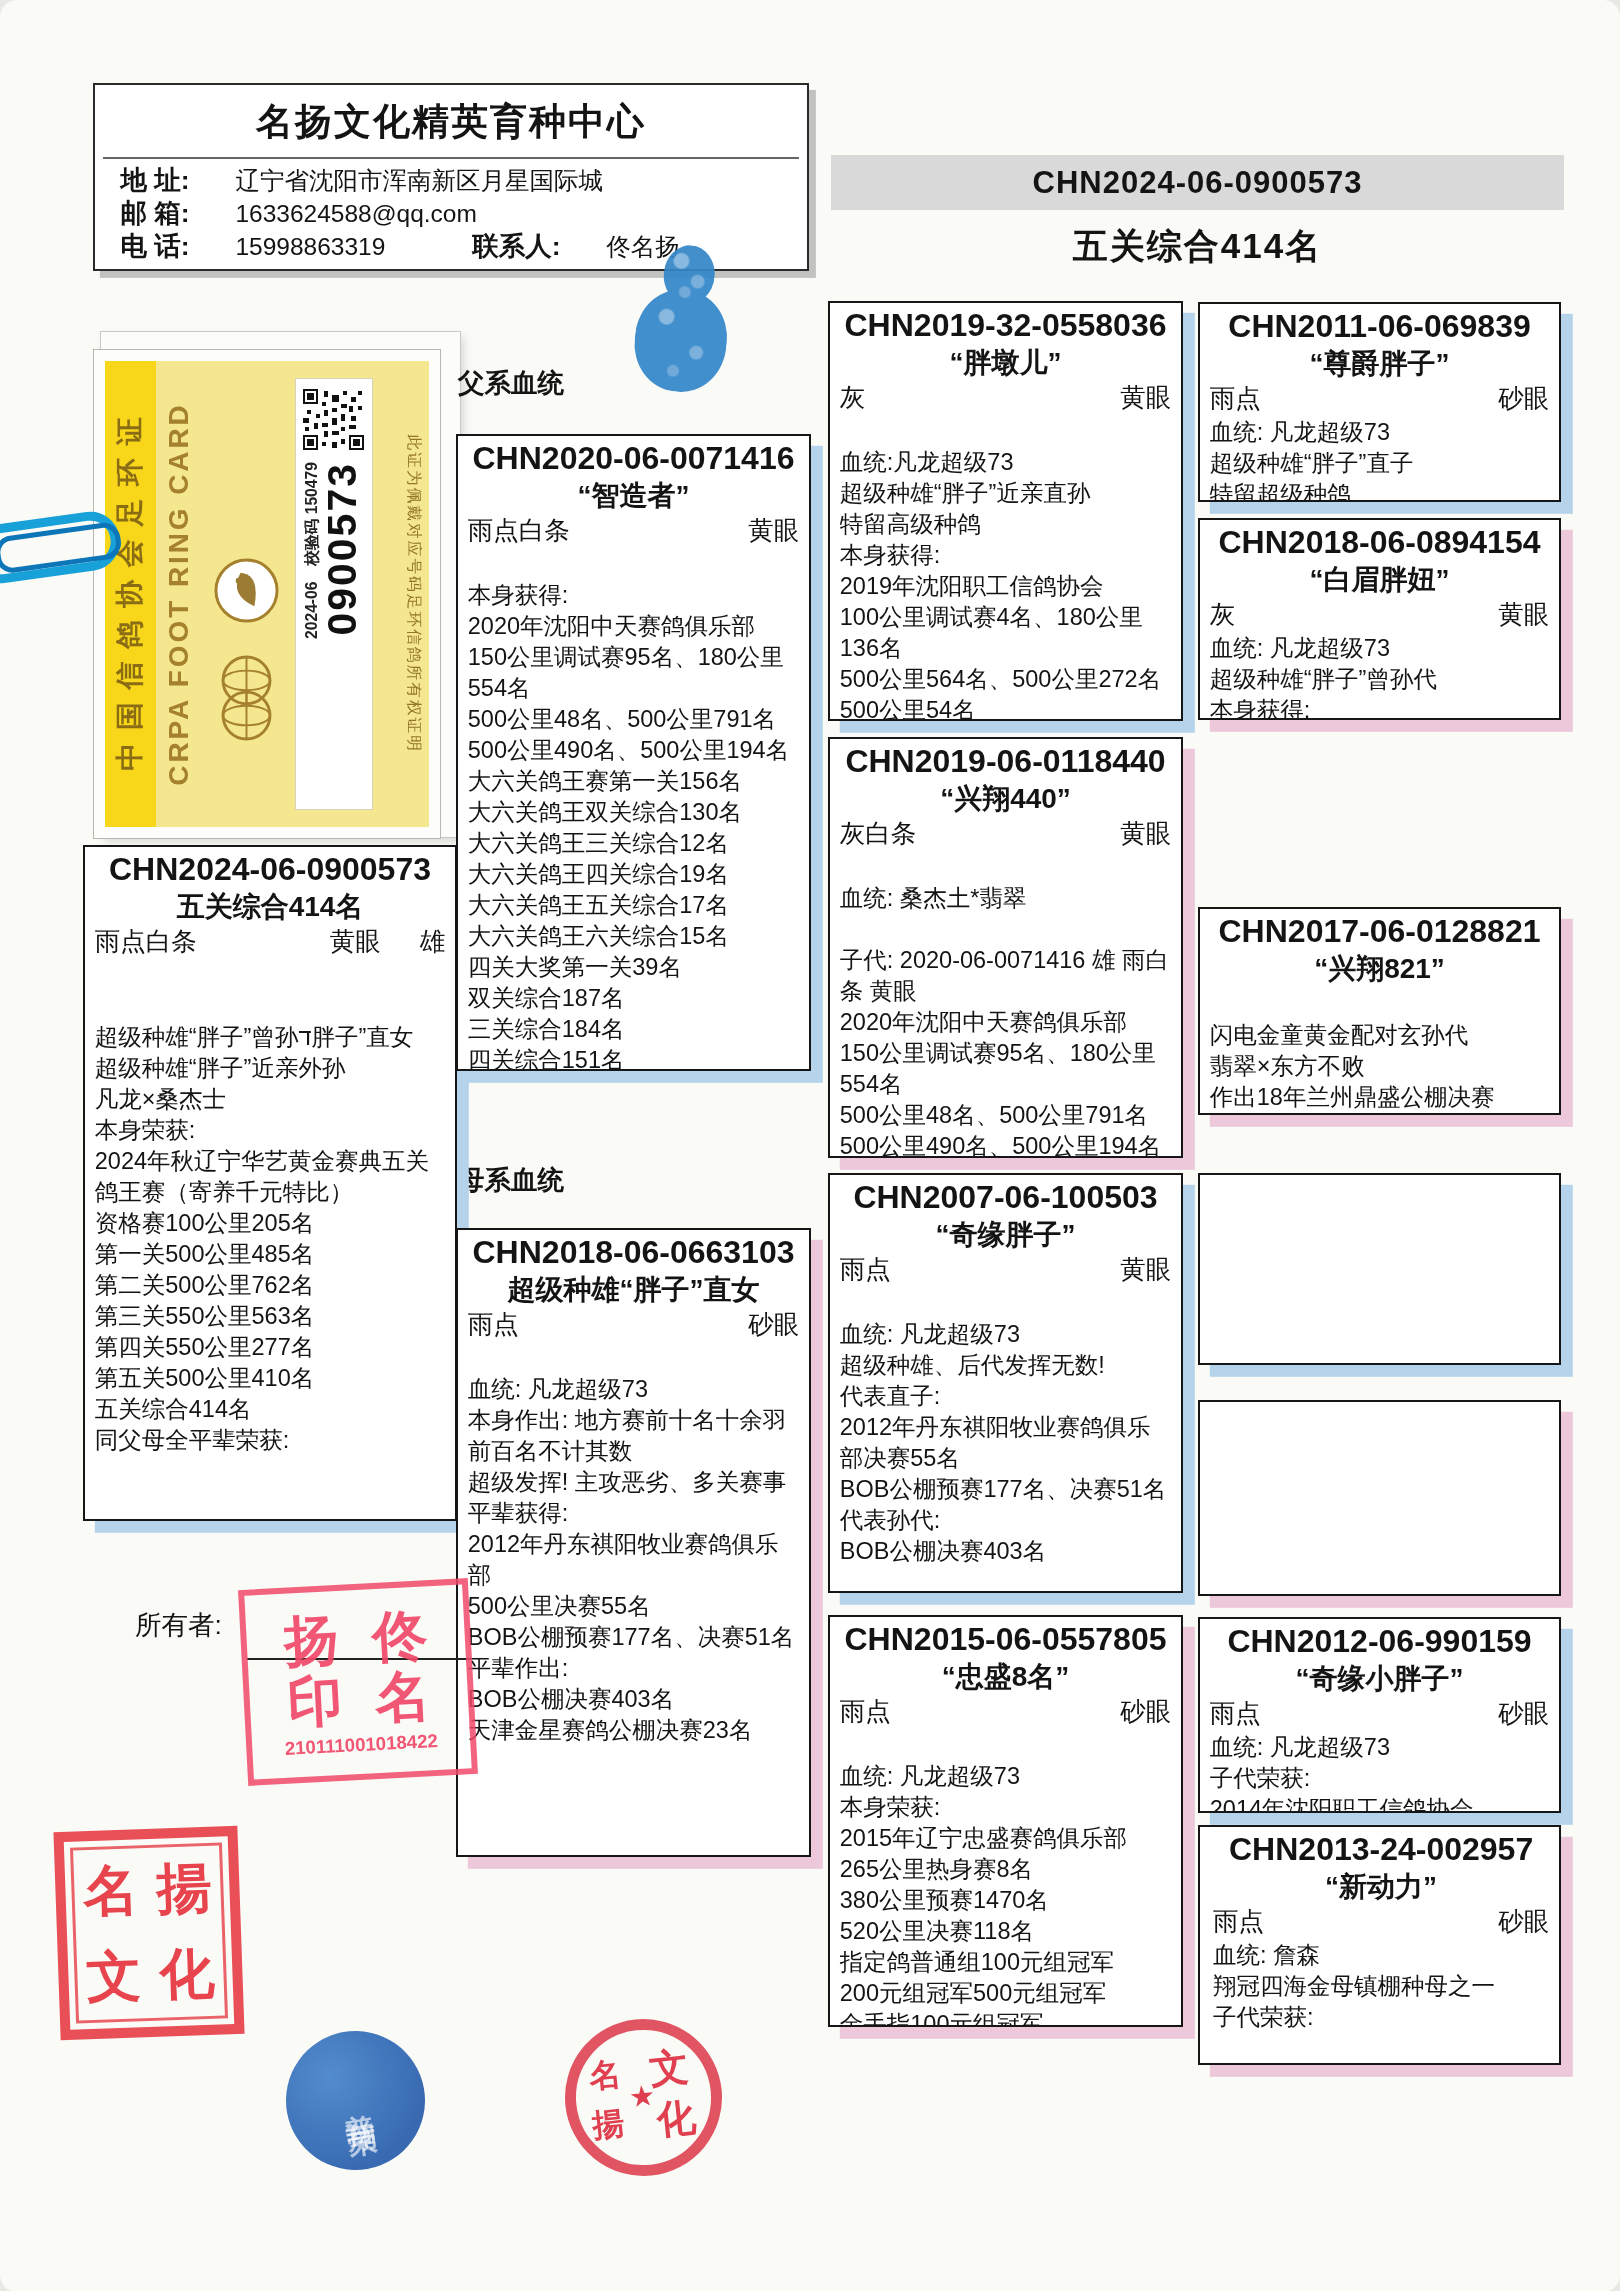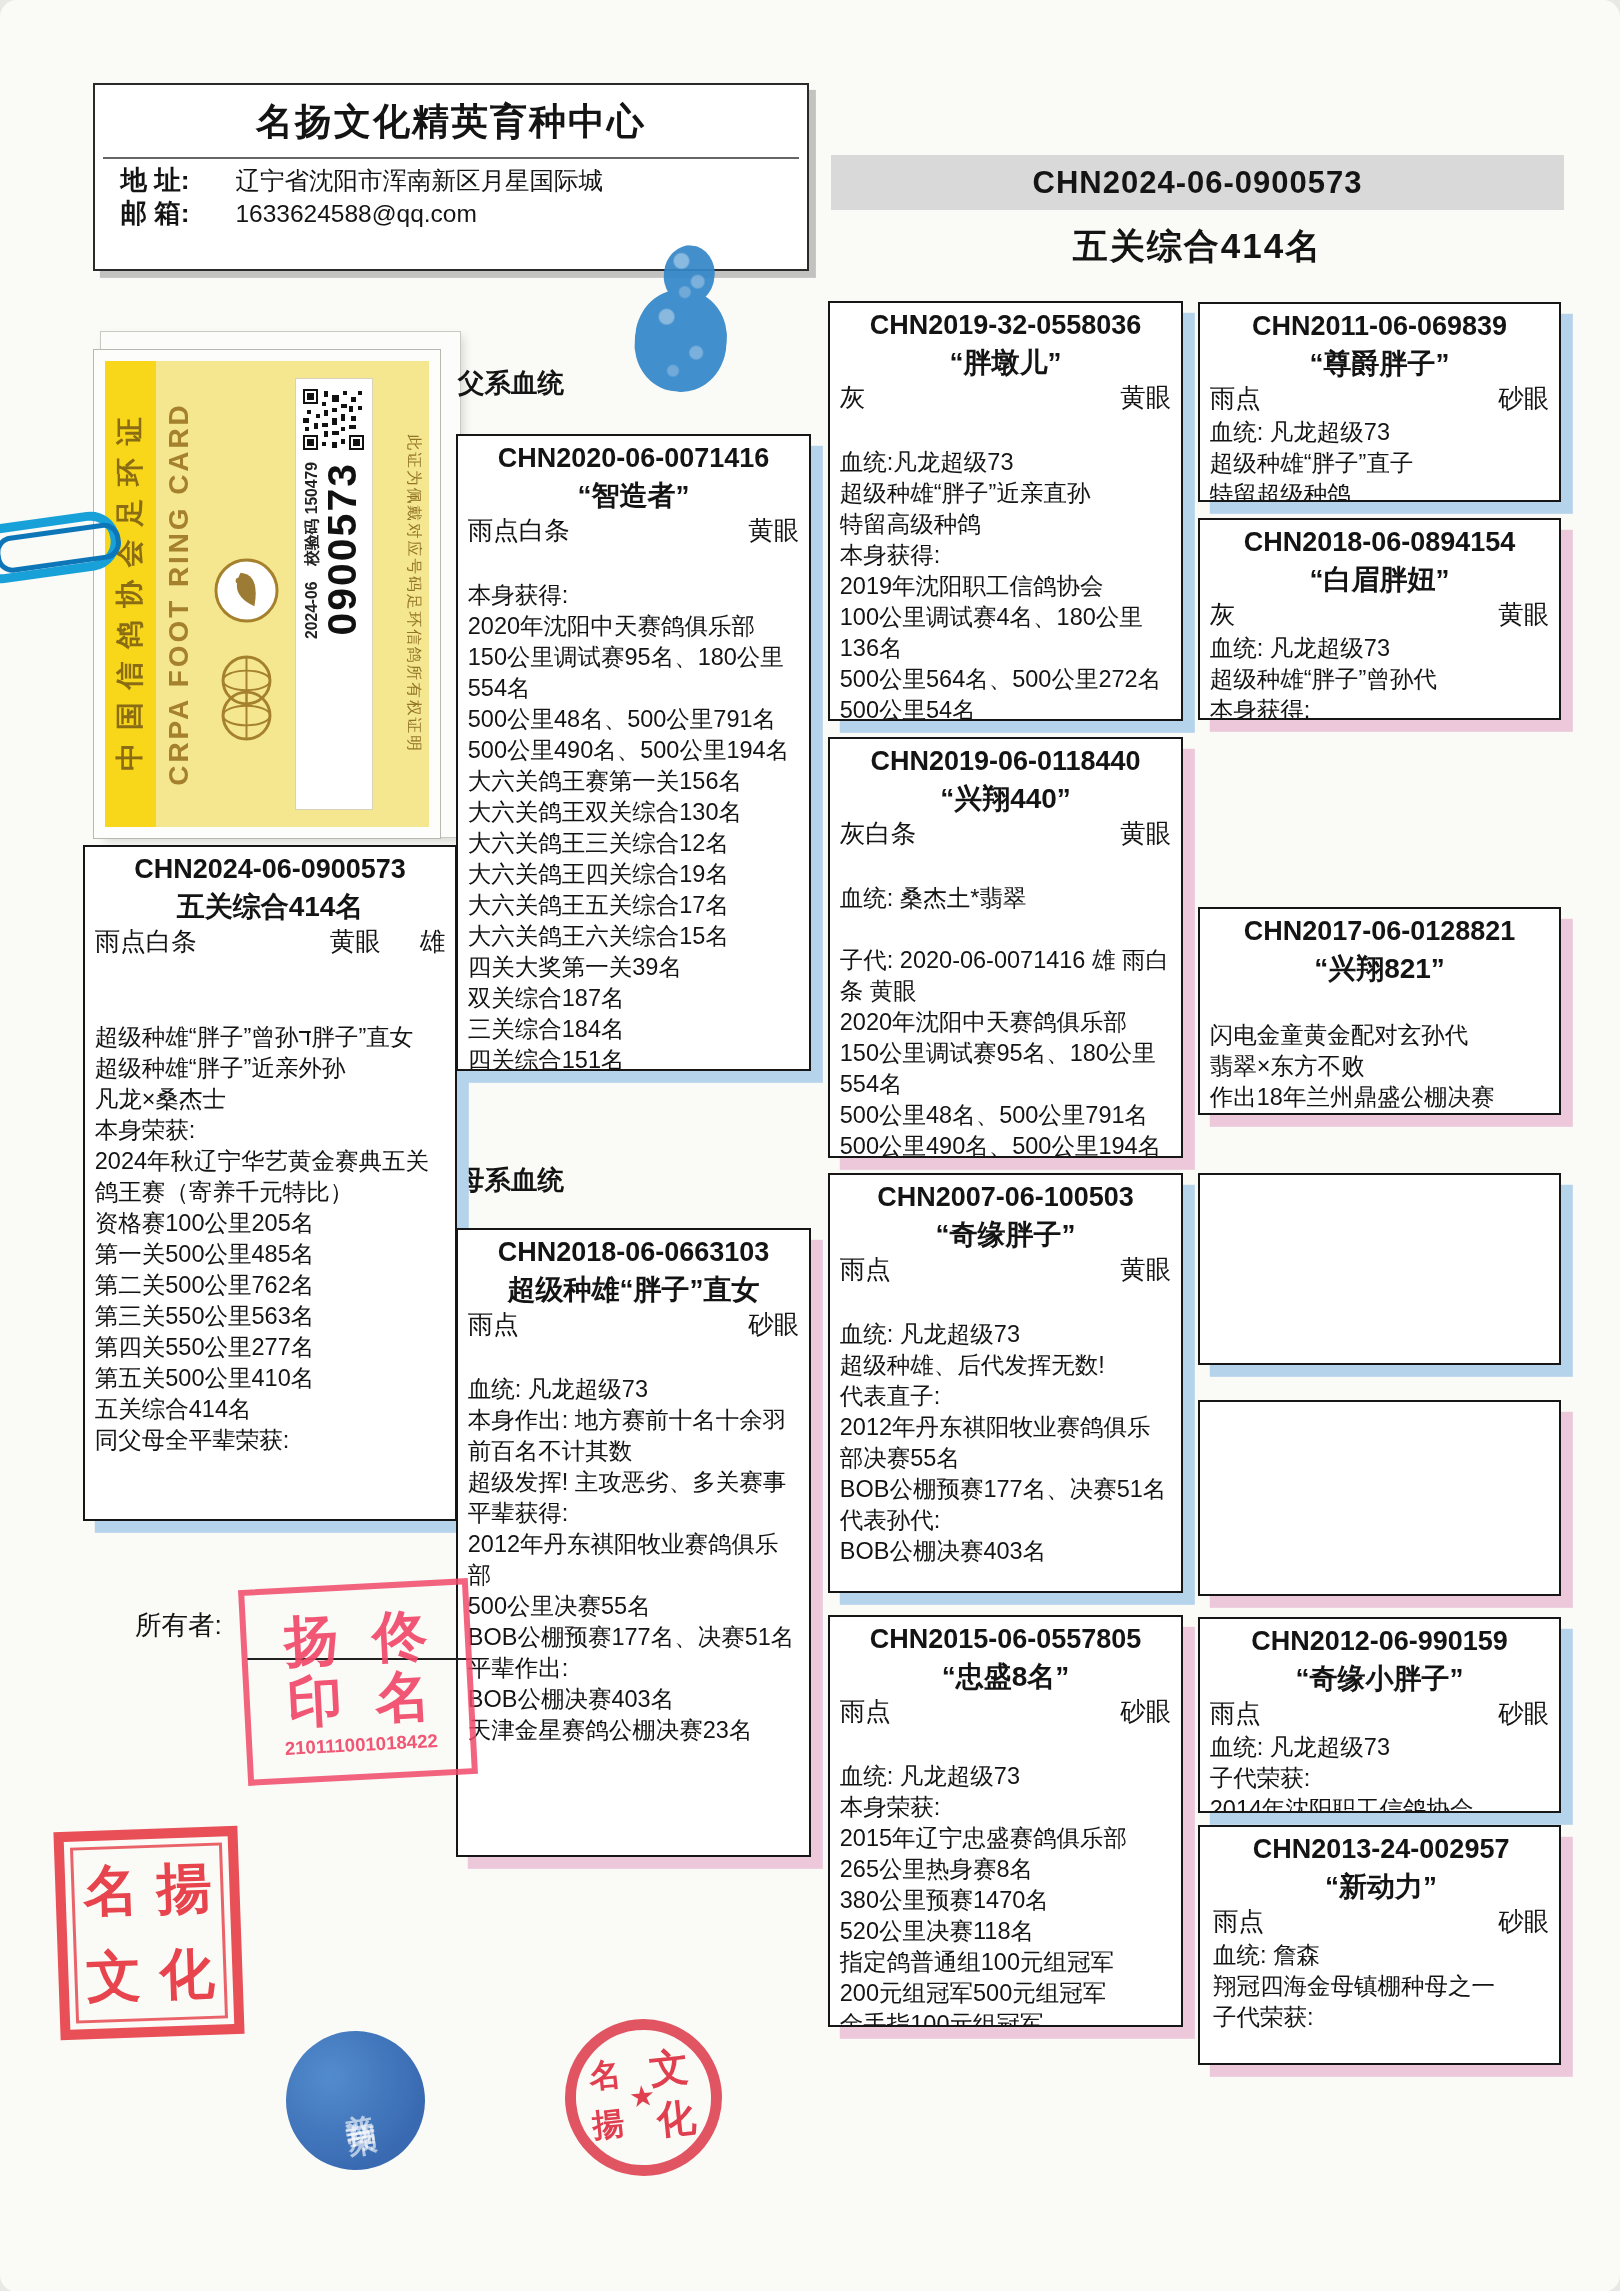--- a/index.html
+++ b/index.html
@@ -22,21 +22,21 @@
     font-size:35px; font-weight:bold; letter-spacing:2px; }
 
   
   .sec-label { position:absolute; font-size:26.5px; font-weight:bold; }
 
   
   .pbox { position:absolute; box-sizing:border-box; background:#fff; border:2.9px solid #161616;
           padding:2.9px 9.8px 5.9px; overflow:hidden; }
   .sh-blue { box-shadow:11.8px 11.8px 0 #b5d3eb; }
   .sh-pink { box-shadow:11.8px 11.8px 0 #ecc8da; }
-  .pbox .id   { font-size:27px; font-weight:bold; text-align:center; line-height:39px; }
+  .pbox .id   { font-size:32px; font-weight:bold; text-align:center; line-height:39px; }
   .pbox .name { font-size:28px; font-weight:bold; text-align:center; line-height:36px; }
   .pbox .ce   { display:flex; justify-content:space-between; font-size:25.5px; line-height:33px; }
   .pbox .ce-right { display:flex; gap:39px; }
   .pbox .body { font-size:23.5px; line-height:31px; white-space:pre-line; margin-top:2px; }
 
   
   .card-backing { position:absolute; left:100px; top:331px; width:359px; height:505px;
     background:#fcfcfa; border:1px solid #c9c9c4; box-shadow:3.9px 4.9px 8.8px rgba(0,0,0,.13); }
   .foot-card { position:absolute; left:21.6px; top:420px; width:490px; height:348px;
     transform:rotate(-90deg); background:#fdfdfb; border:1px solid #b8b8b0; box-sizing:border-box; padding:10.8px; }
@@ -110,20 +110,26 @@
   <div class="header-box">
     <div class="hb-title">名扬文化精英育种中心</div>
     <div class="hb-divider"></div>
     <div class="hb-row">
       <span class="hb-label">地 址:</span>
       <span>辽宁省沈阳市浑南新区月星国际城</span>
     </div>
     <div class="hb-row">
       <span class="hb-label">邮 箱:</span>
       <span>1633624588@qq.com</span>
+    </div>
+    <div class="hb-row">
+      <span class="hb-label">电 话:</span>
+      <span>15998863319</span>
+      <span class="hb-label hb-contact">联系人:</span>
+      <span>佟名扬</span>
     </div>
   </div>
 
   <div class="ring-bar">CHN2024-06-0900573</div>
   <div class="ring-subtitle">五关综合414名</div>
 
   <div class="gourd-seal">
     <i class="g-bottom"></i>
     <i class="g-top"></i>
   </div>

